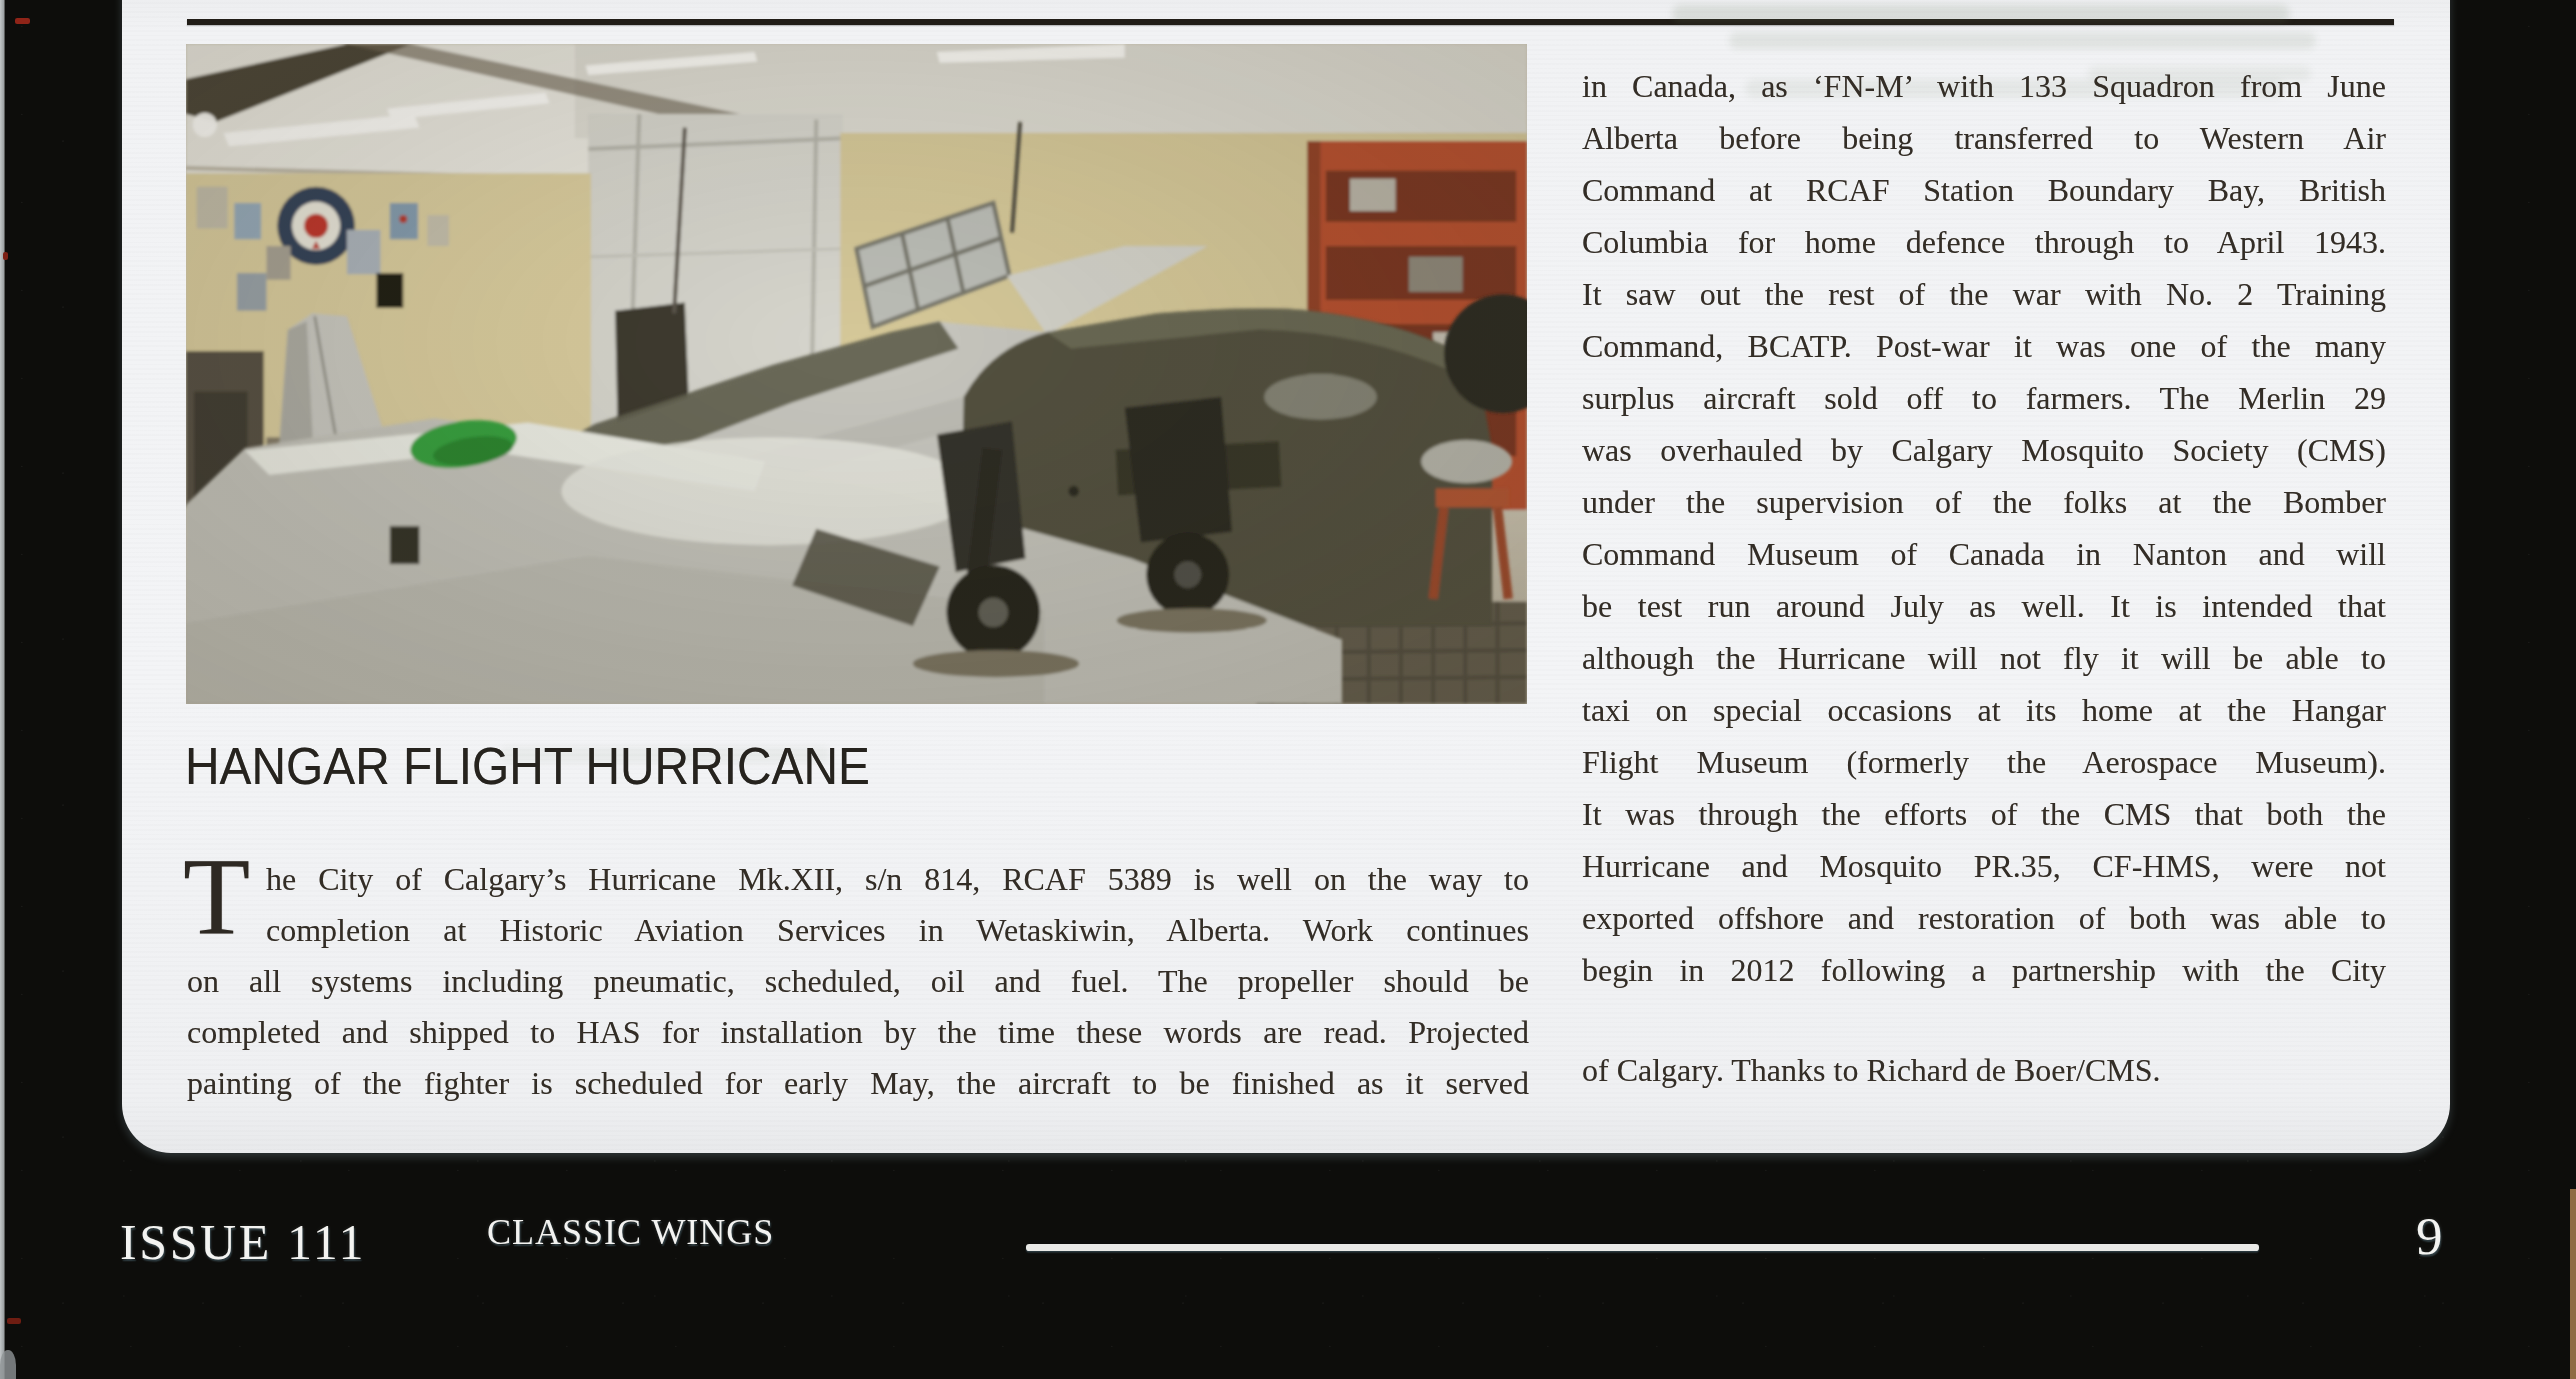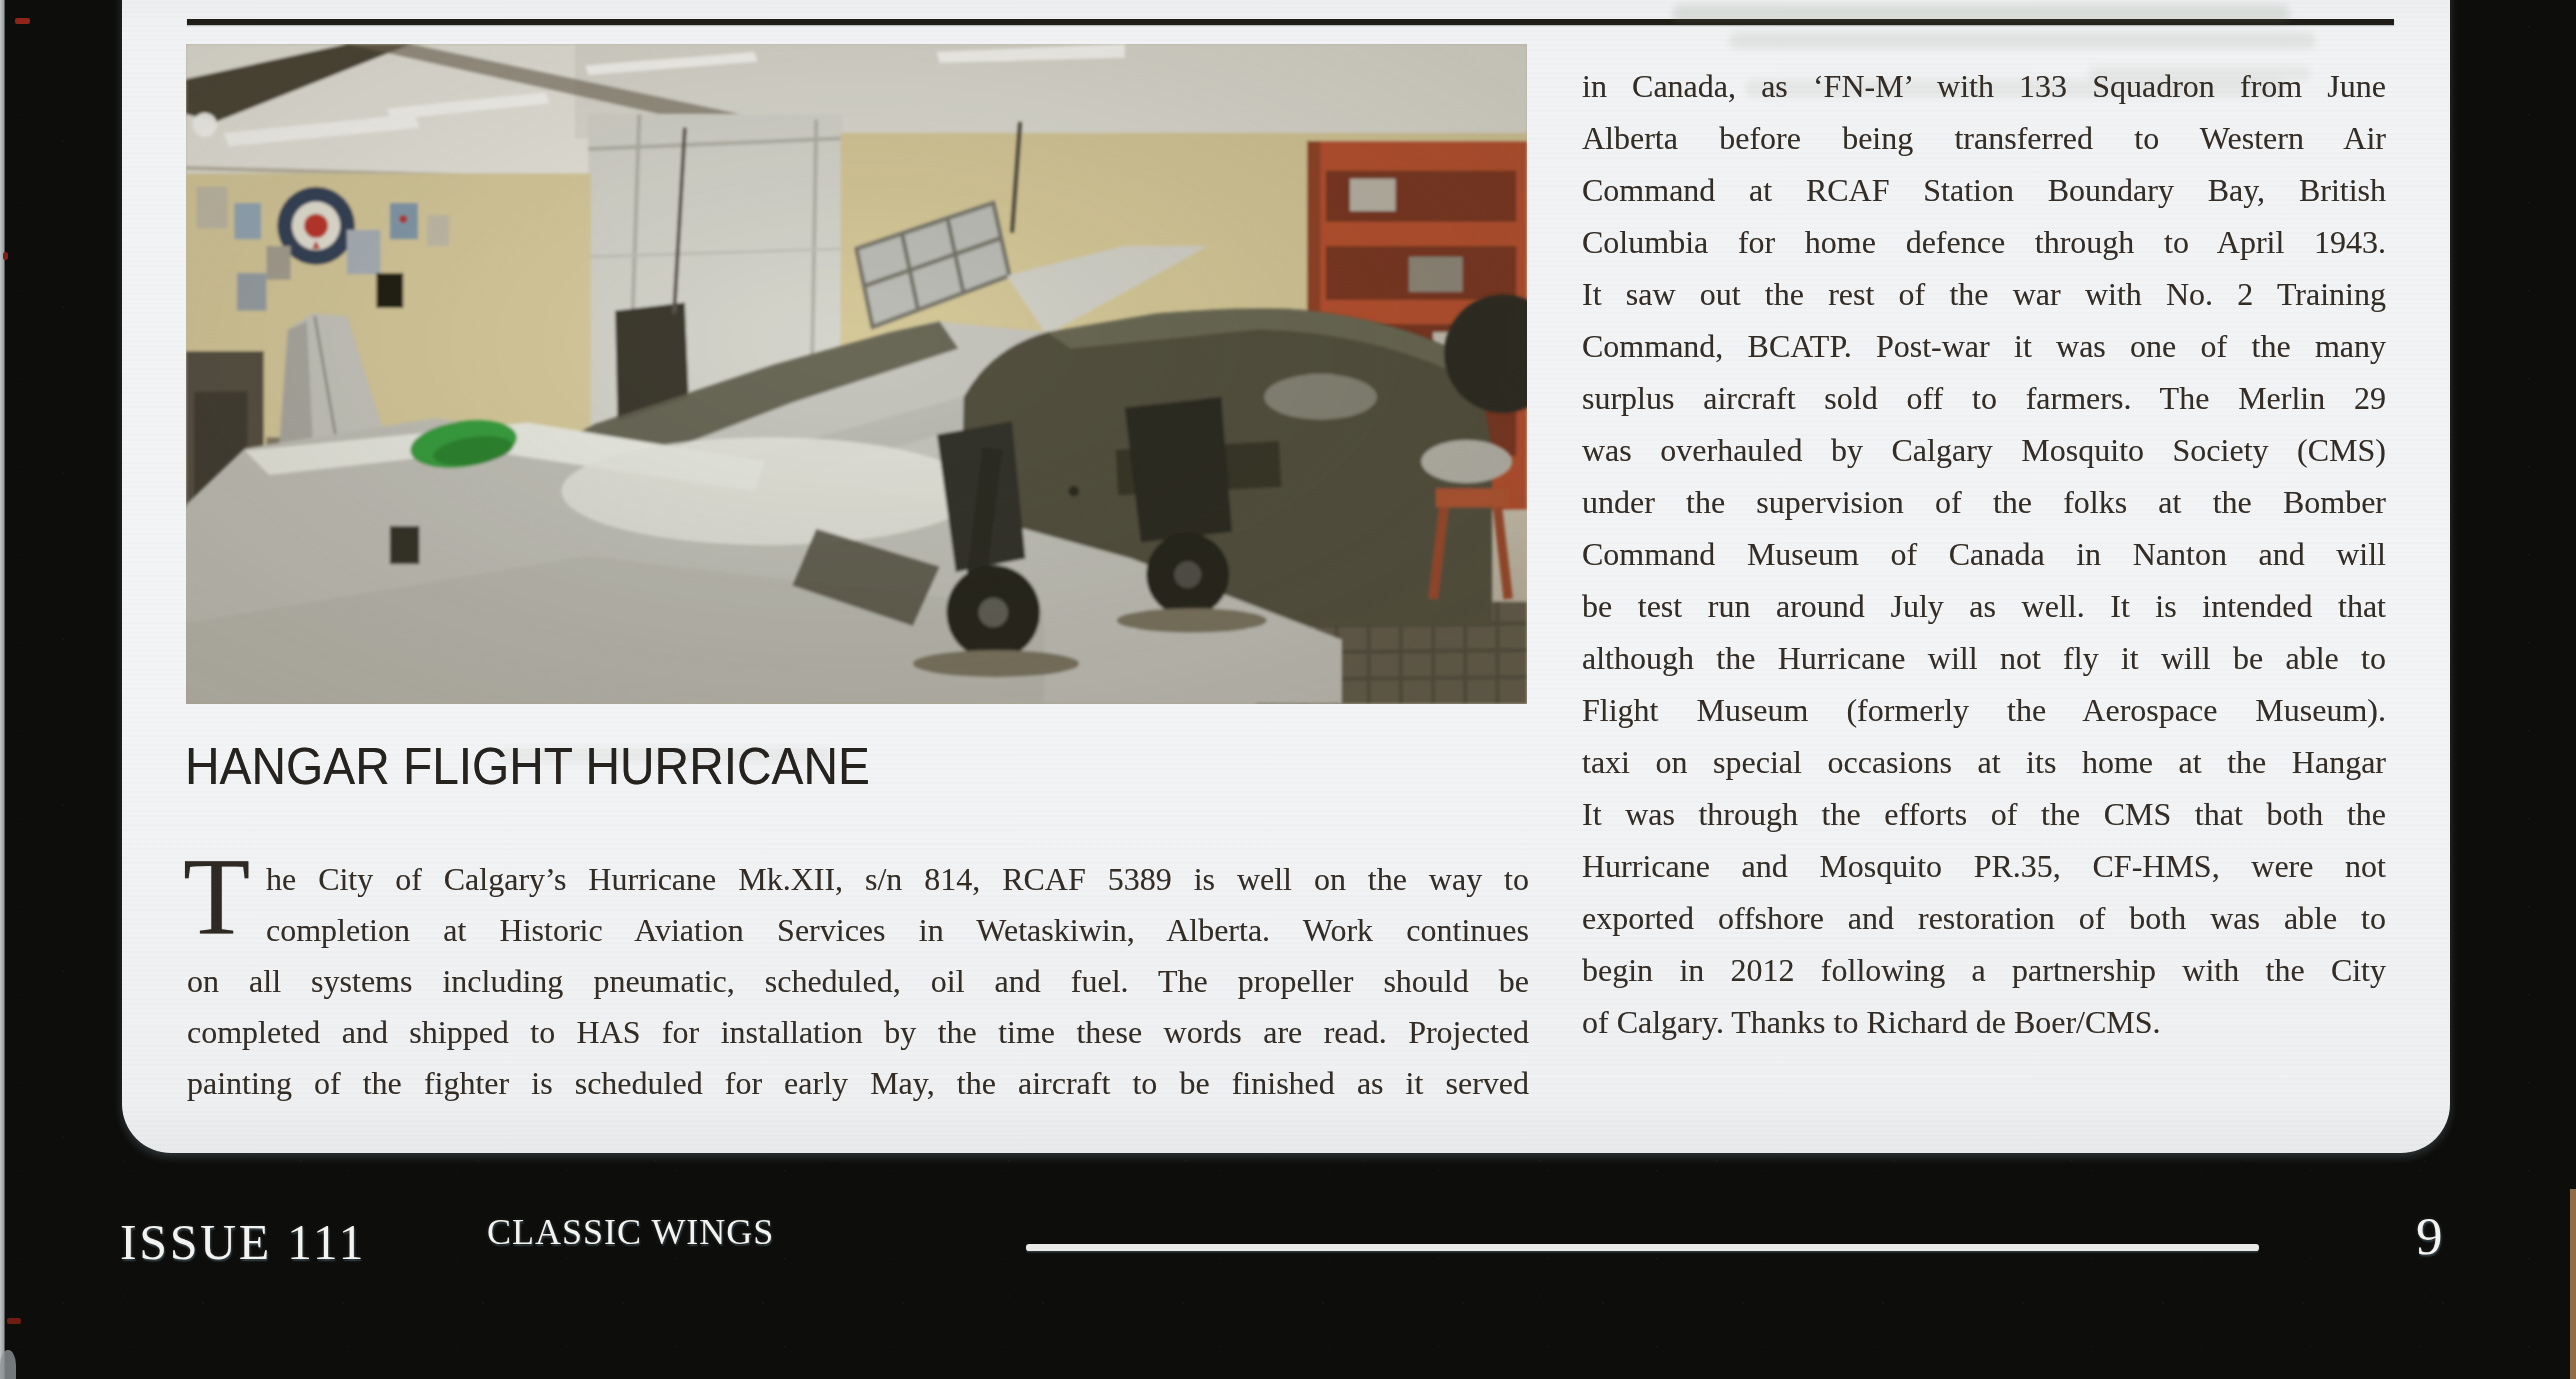--- a/index.html
+++ b/index.html
@@ -47,21 +47,21 @@
     font-size:52px;line-height:1;color:#26231e;letter-spacing:0px;transform:scaleX(.92);transform-origin:left top;
     text-shadow:0 0 0.5px rgba(40,40,40,.5);white-space:nowrap;}
 
   
   .bodycol{position:absolute;color:#332d26;font-size:32px;text-shadow:0 0 0.5px rgba(70,60,45,.35);}
   .leftcol{left:187px;top:854px;width:1342px;}
   .rightcol{left:1582px;top:60px;width:804px;}
   .tline{height:51px;line-height:51px;text-align:justify;text-align-last:justify;overflow:visible;}
   .rightcol .tline{height:52px;line-height:52px;}
   .tline.indent{padding-left:79px;}
-  .tline.lastline{text-align-last:left;}
+  .tline.lastline{text-align-last:left;margin-top:48px;}
   .dropcap{position:absolute;left:183px;top:842px;font-size:110px;line-height:1;color:#2e2923;
     font-family:"Liberation Serif",serif;text-shadow:0 0 1px rgba(60,50,40,.4);}
 
   
   .footer-text{position:absolute;color:#f3f3f1;font-family:"Liberation Serif",serif;line-height:1;
     text-shadow:1px 2.1px 1.6px rgba(125,180,205,.28), 0 0 4.2px rgba(255,255,255,.12);white-space:nowrap;}
   .issue{left:120px;top:1217px;font-size:50px;letter-spacing:2.6px;}
   .mag{left:487px;top:1214px;font-size:36px;letter-spacing:1px;}
   .pagenum{left:2416px;top:1210px;font-size:53px;}
   .footer-rule{position:absolute;left:1026px;top:1244px;width:1233px;height:6.8px;background:#e9e9e7;
@@ -280,22 +280,22 @@
       <div class="tline">Command at RCAF Station Boundary Bay, British</div>
       <div class="tline">Columbia for home defence through to April 1943.</div>
       <div class="tline">It saw out the rest of the war with No. 2 Training</div>
       <div class="tline">Command, BCATP. Post-war it was one of the many</div>
       <div class="tline">surplus aircraft sold off to farmers. The Merlin 29</div>
       <div class="tline">was overhauled by Calgary Mosquito Society (CMS)</div>
       <div class="tline">under the supervision of the folks at the Bomber</div>
       <div class="tline">Command Museum of Canada in Nanton and will</div>
       <div class="tline">be test run around July as well. It is intended that</div>
       <div class="tline">although the Hurricane will not fly it will be able to</div>
+      <div class="tline">taxi on special occasions at its home at the Hangar</div>
       <div class="tline">Flight Museum (formerly the Aerospace Museum).</div>
-      <div class="tline">taxi on special occasions at its home at the Hangar</div>
       <div class="tline">It was through the efforts of the CMS that both the</div>
       <div class="tline">Hurricane and Mosquito PR.35, CF-HMS, were not</div>
       <div class="tline">exported offshore and restoration of both was able to</div>
       <div class="tline">begin in 2012 following a partnership with the City</div>
       <div class="tline lastline">of Calgary. Thanks to Richard de Boer/CMS.</div>
     </div>
 
   <div class="footer-text issue">ISSUE 111</div>
   <div class="footer-text mag">CLASSIC WINGS</div>
   <div class="footer-rule"></div>

